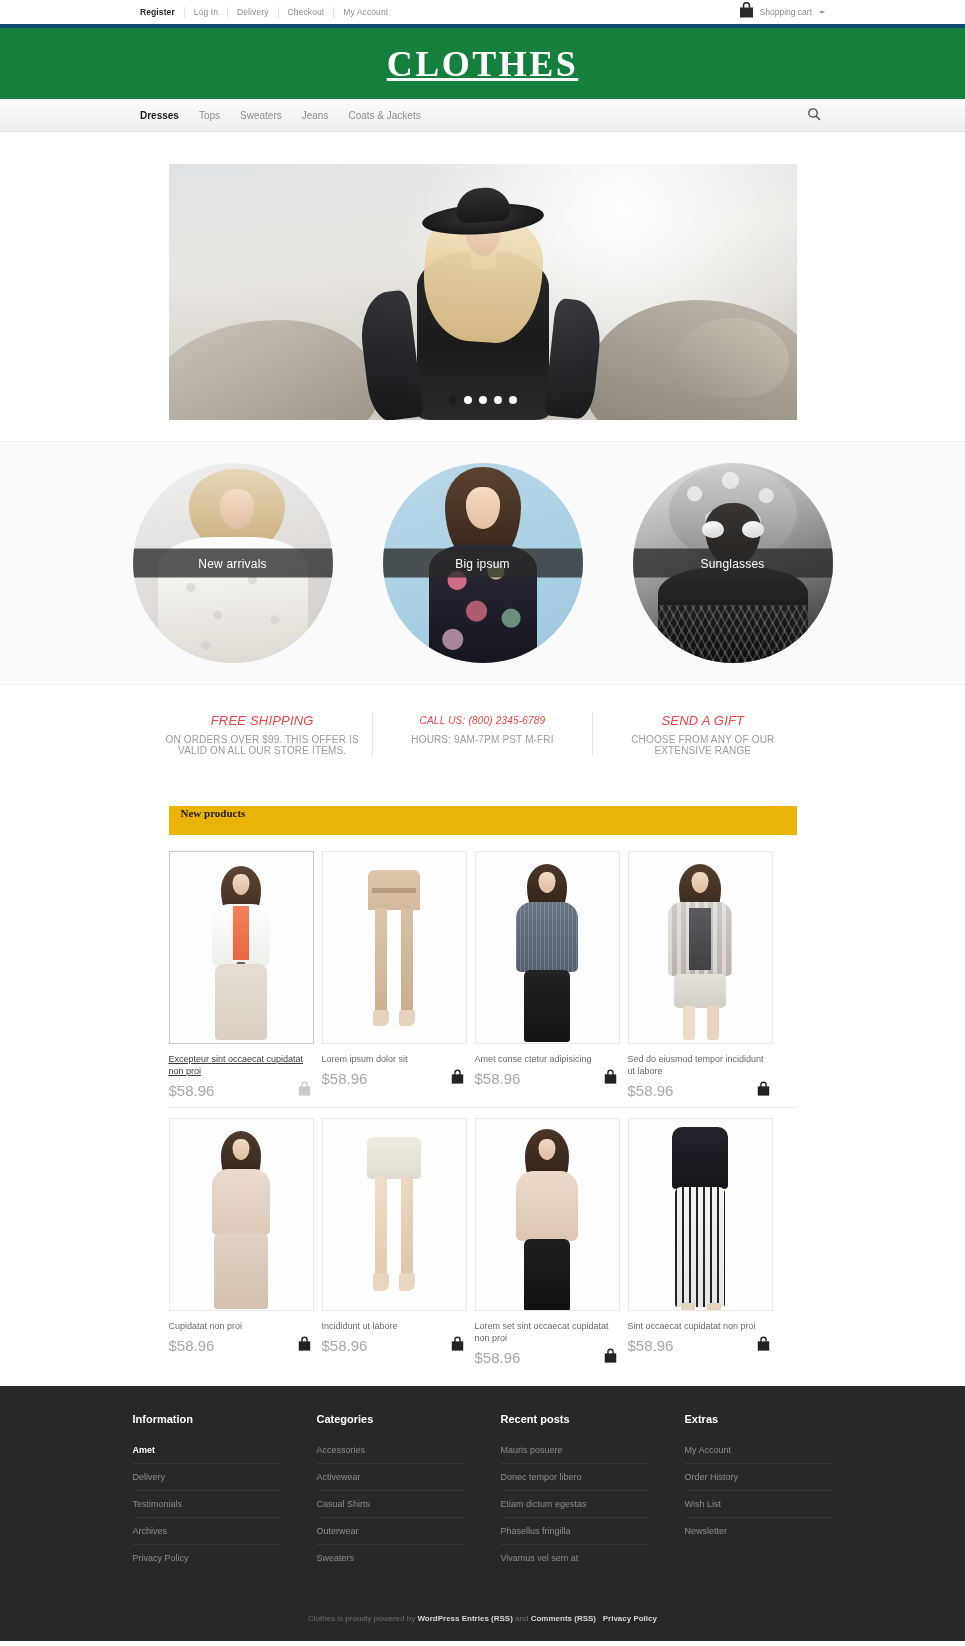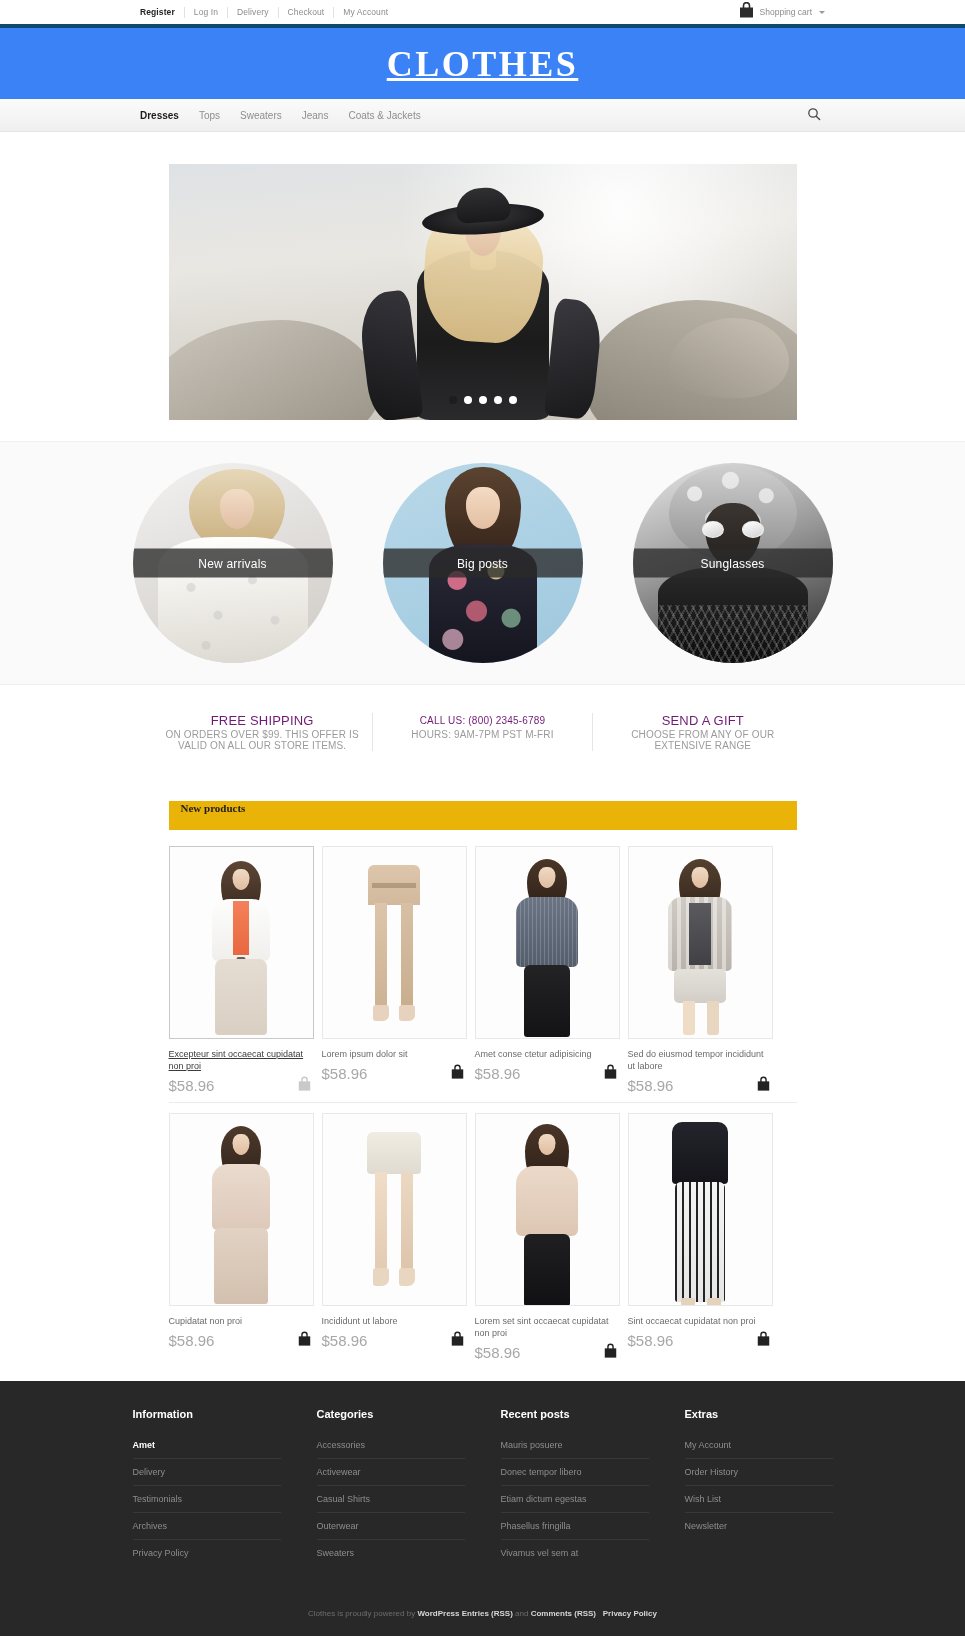--- a/index.html
+++ b/index.html
@@ -51,21 +51,21 @@
   .cart-caret {
     width: 0; height: 0;
     border-left: 3px solid transparent;
     border-right: 3px solid transparent;
     border-top: 3px solid #9a9a9a;
     margin-left: 2px;
   }
 
   
   .header {
-    background: #3b82f6;
+    background: #15803d;
     height: 71px;
     display: flex;
     align-items: center;
     justify-content: center;
   }
   .logo {
     font-family: "Liberation Serif", "DejaVu Serif", serif;
     color: #ffffff;
     font-size: 36px;
     font-weight: bold;
@@ -344,24 +344,26 @@
     display: flex; align-items: stretch;
   }
   .info-col {
     flex: 1;
     text-align: center;
     padding: 0 12px;
   }
   .info-col + .info-col { border-left: 1px solid #e6e6e6; }
   .info-title {
     font-size: 13px;
-    color: #701a75;
+    color: #ef4444;
     text-transform: uppercase;
     letter-spacing: .2px;
+    margin-bottom: 5px;
     line-height: 16px;
+    font-style: italic;
   }
   .info-sub {
     font-size: 10px;
     color: #9b9b9b;
     text-transform: uppercase;
     line-height: 11px;
     letter-spacing: .15px;
   }
   .info-col.big .info-title { font-size: 10px; }
 
@@ -551,21 +553,21 @@
         <div class="fig-lace"></div>
         <div class="cat-band">
           <span>New arrivals</span>
         </div>
       </div>
       <div class="cat cat-2">
         <div class="fig-hair"></div>
         <div class="fig-face"></div>
         <div class="fig-dress"></div>
         <div class="cat-band">
-          <span>Big posts</span>
+          <span>Big ipsum</span>
         </div>
       </div>
       <div class="cat cat-3">
         <div class="fig-body"></div>
         <div class="fig-knit"></div>
         <div class="fig-hair"></div>
         <div class="fig-face"></div>
         <div class="fig-glasses">
             <span class="lens"></span>
             <span class="lens"></span>

